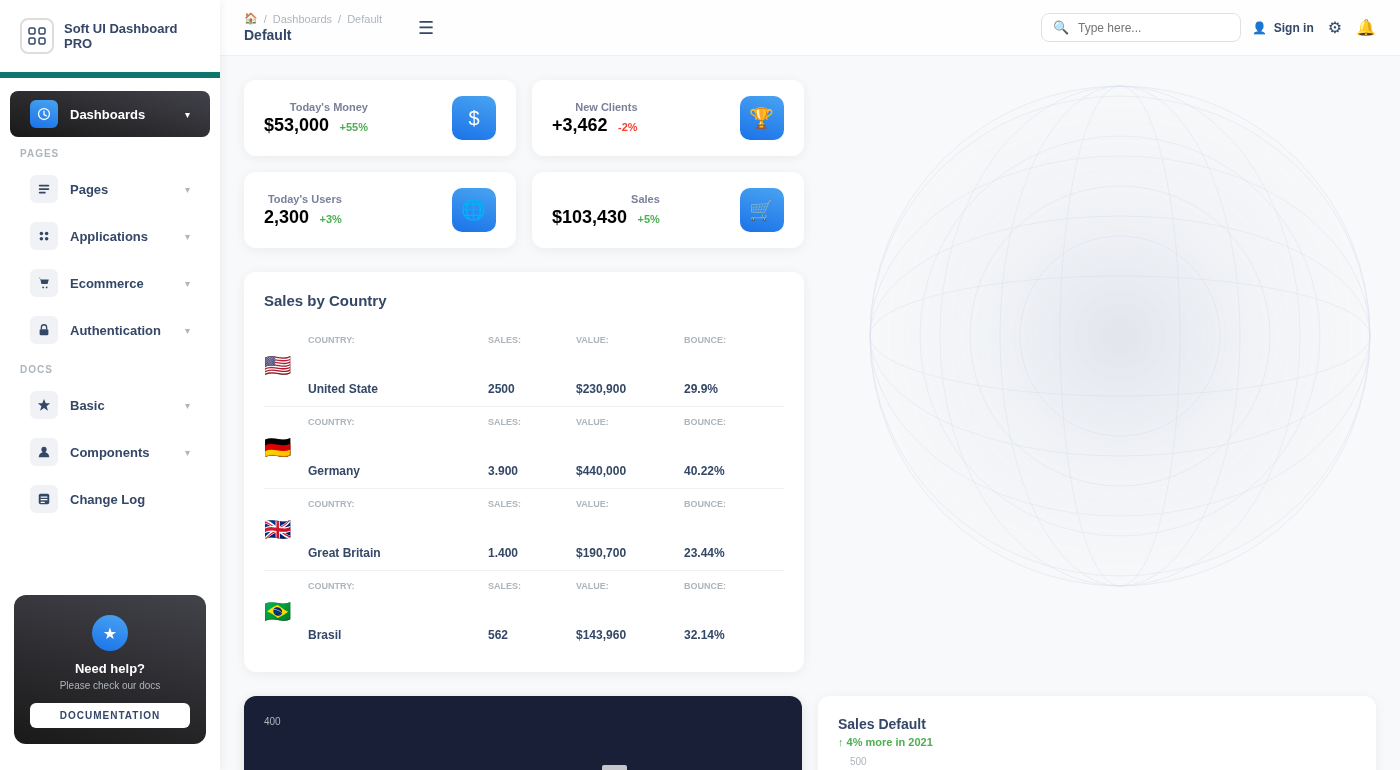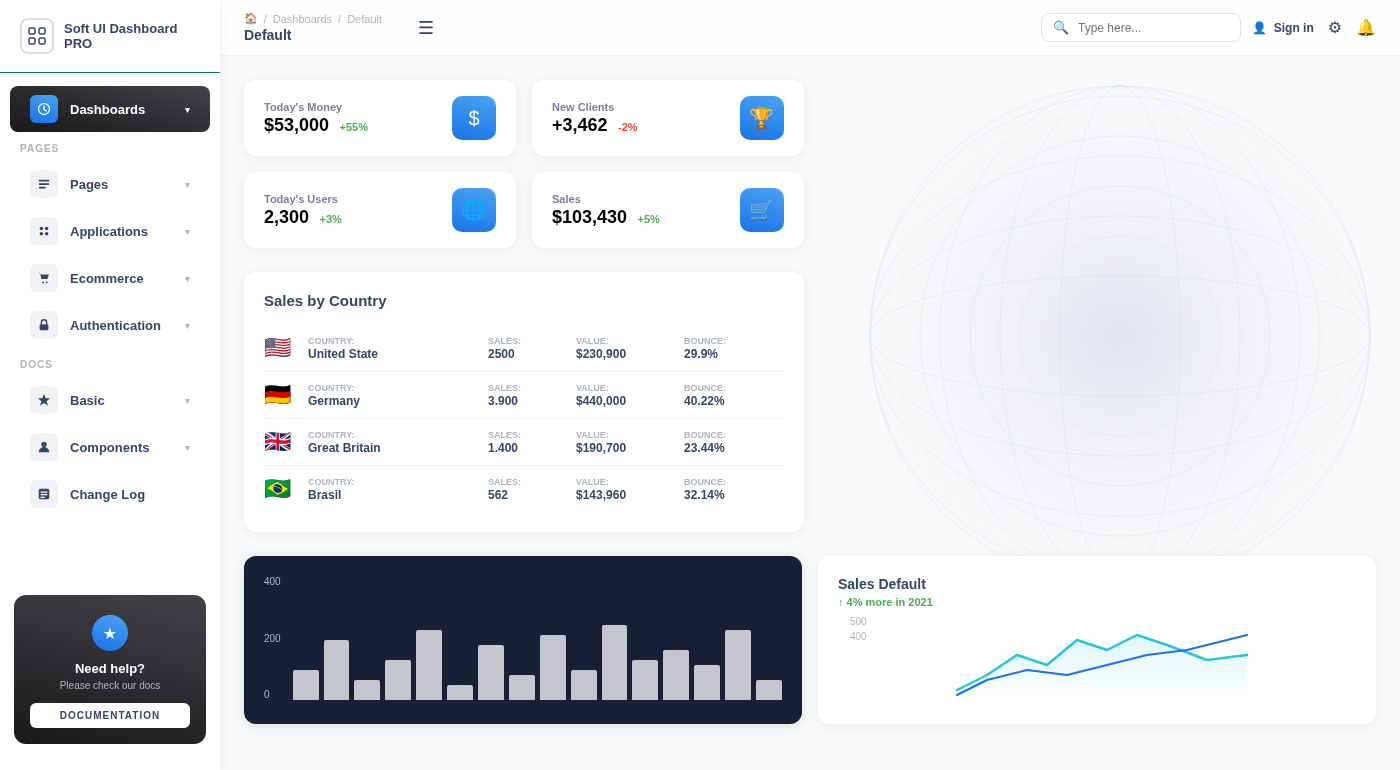--- a/index.html
+++ b/index.html
@@ -16,21 +16,21 @@
       box-shadow: 2px 0 8px rgba(0,0,0,0.05);
       padding: 0 0 16px 0;
       position: relative;
       z-index: 10;
     }
     .sidebar-logo {
       display: flex;
       align-items: center;
       padding: 18px 20px;
       gap: 10px;
-      border-bottom: 1px solid #0f766e;
+      border-bottom: 6px solid #0f766e;
     }
     .logo-icon {
       width: 36px; height: 36px;
       background: #fff;
       border: 2px solid #ddd;
       border-radius: 8px;
       display: flex; align-items: center; justify-content: center;
       font-size: 16px;
     }
     .logo-text { font-size: 13px; font-weight: 700; color: #344767; }
@@ -200,21 +200,21 @@
     }
     .stat-card {
       background: #fff;
       border-radius: 12px;
       padding: 16px 20px;
       display: flex;
       align-items: center;
       justify-content: space-between;
       box-shadow: 0 2px 12px rgba(0,0,0,0.06);
     }
-    .stat-info { display: flex; flex-direction: column; gap: 2px; }
+    .stat-info { display: flex; flex-direction: column; gap: 2px; text-align: right; }
     .stat-label { font-size: 11px; color: #7b809a; font-weight: 600; }
     .stat-value { font-size: 18px; font-weight: 800; color: #000000; }
     .stat-change-pos { color: #4caf50; font-size: 11px; font-weight: 700; margin-left: 6px; }
     .stat-change-neg { color: #f44336; font-size: 11px; font-weight: 700; margin-left: 6px; }
     .stat-icon {
       width: 44px; height: 44px;
       border-radius: 10px;
       background: linear-gradient(195deg, #49a3f1, #1a73e8);
       display: flex; align-items: center; justify-content: center;
       font-size: 20px;
@@ -238,21 +238,21 @@
       grid-template-columns: 36px 1fr 80px 100px 100px;
       align-items: center;
       gap: 8px;
       padding: 10px 0;
       border-bottom: 1px solid #f0f0f0;
     }
     .country-row:last-child { border-bottom: none; }
     .country-flag { font-size: 22px; }
     .country-col { display: flex; flex-direction: column; gap: 1px; }
     .country-col-label { font-size: 9px; color: #adb5bd; font-weight: 600; text-transform: uppercase; }
-    .country-col-value { font-size: 12px; font-weight: 700; color: #344767; }
+    .country-col-value { font-size: 12px; font-weight: 700; color: #344767; margin-top: 36px; }
 
     
     .bottom-row {
       display: grid;
       grid-template-columns: 1fr 1fr;
       gap: 16px;
       position: relative; z-index: 1;
     }
     .chart-card {
       background: #1a1f38;

